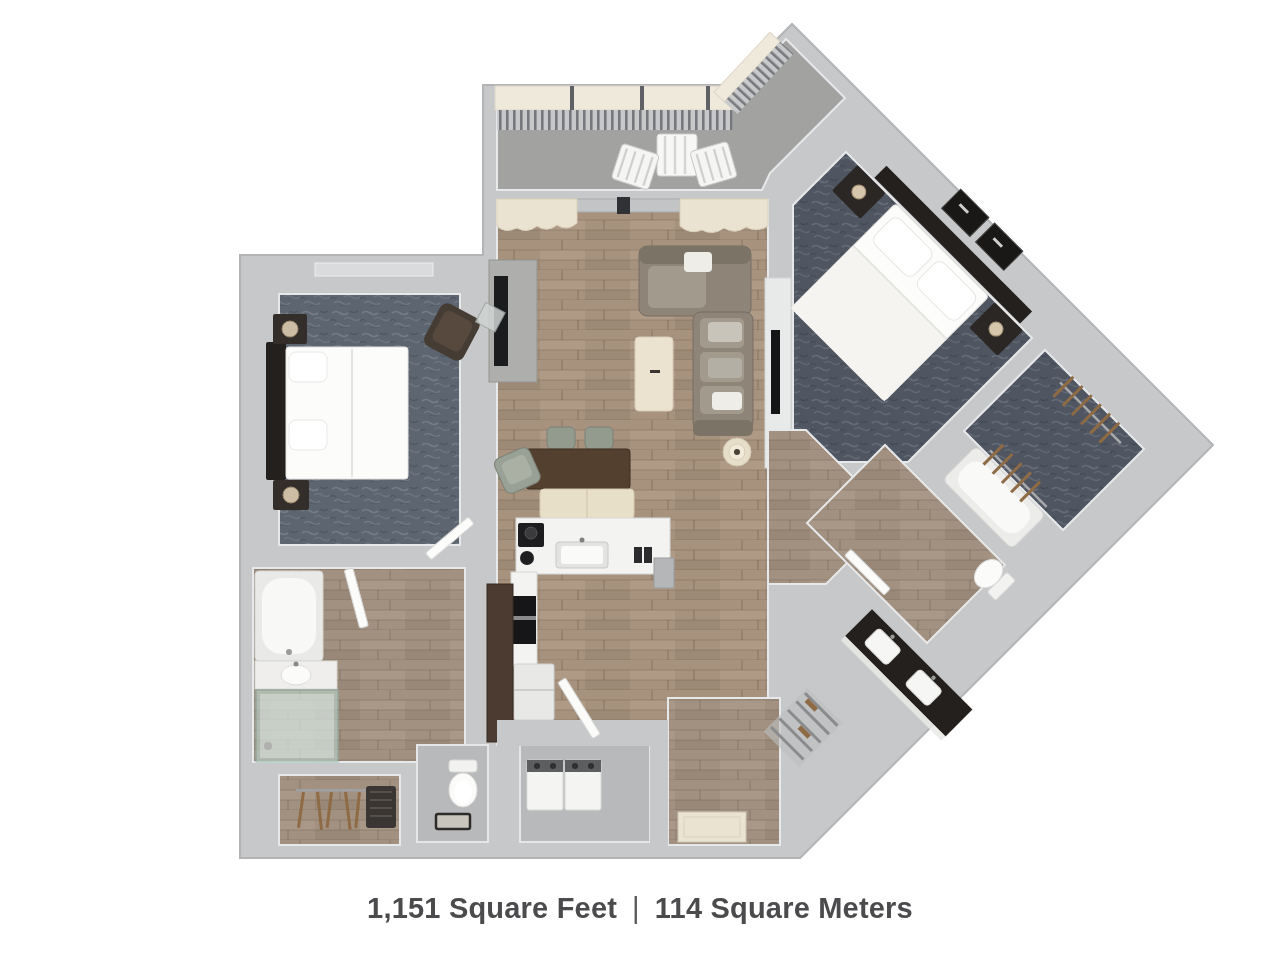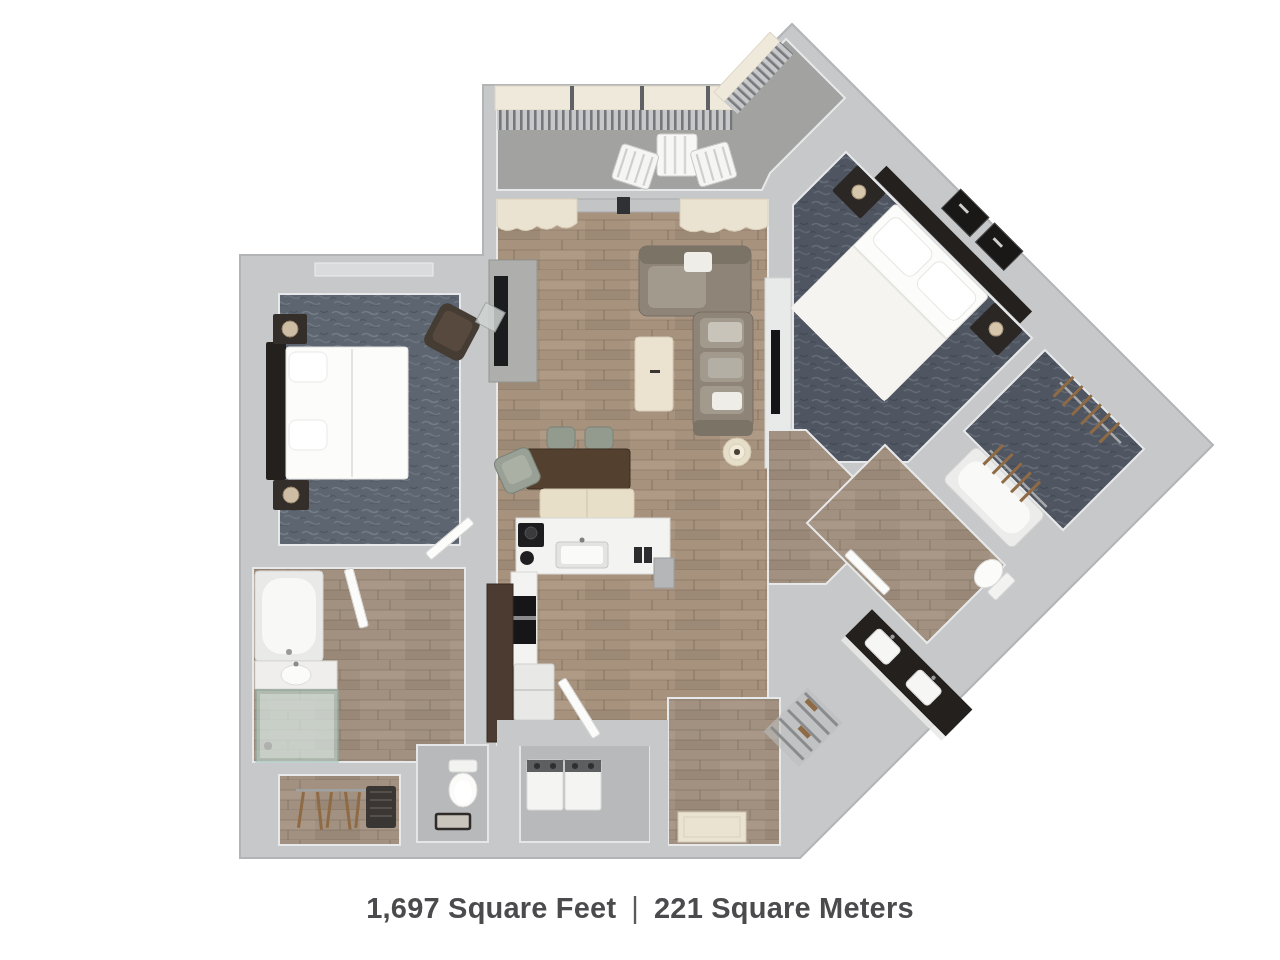--- a/index.html
+++ b/index.html
@@ -311,15 +311,15 @@
             <rect x="1011" y="442" width="3" height="28"></rect>
         <rect x="1024" y="442" width="3" height="28"></rect>
             <rect x="1037" y="442" width="3" height="28"></rect>
         <rect x="1050" y="442" width="3" height="28"></rect>
       </g>
     </g>
   </g>
 </svg>
 
 <div class="caption">
-  <span>1,697 Square Feet</span><span class="sep">|</span><span>221 Square Meters</span>
+  <span>1,151 Square Feet</span><span class="sep">|</span><span>114 Square Meters</span>
 </div>
 </div>
 
 </body></html>

